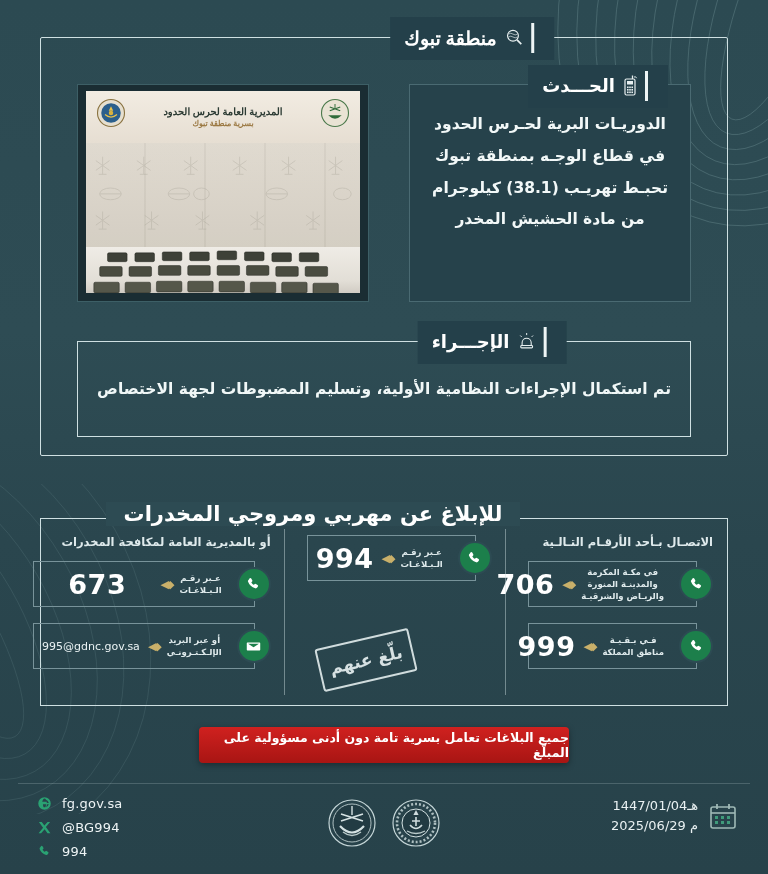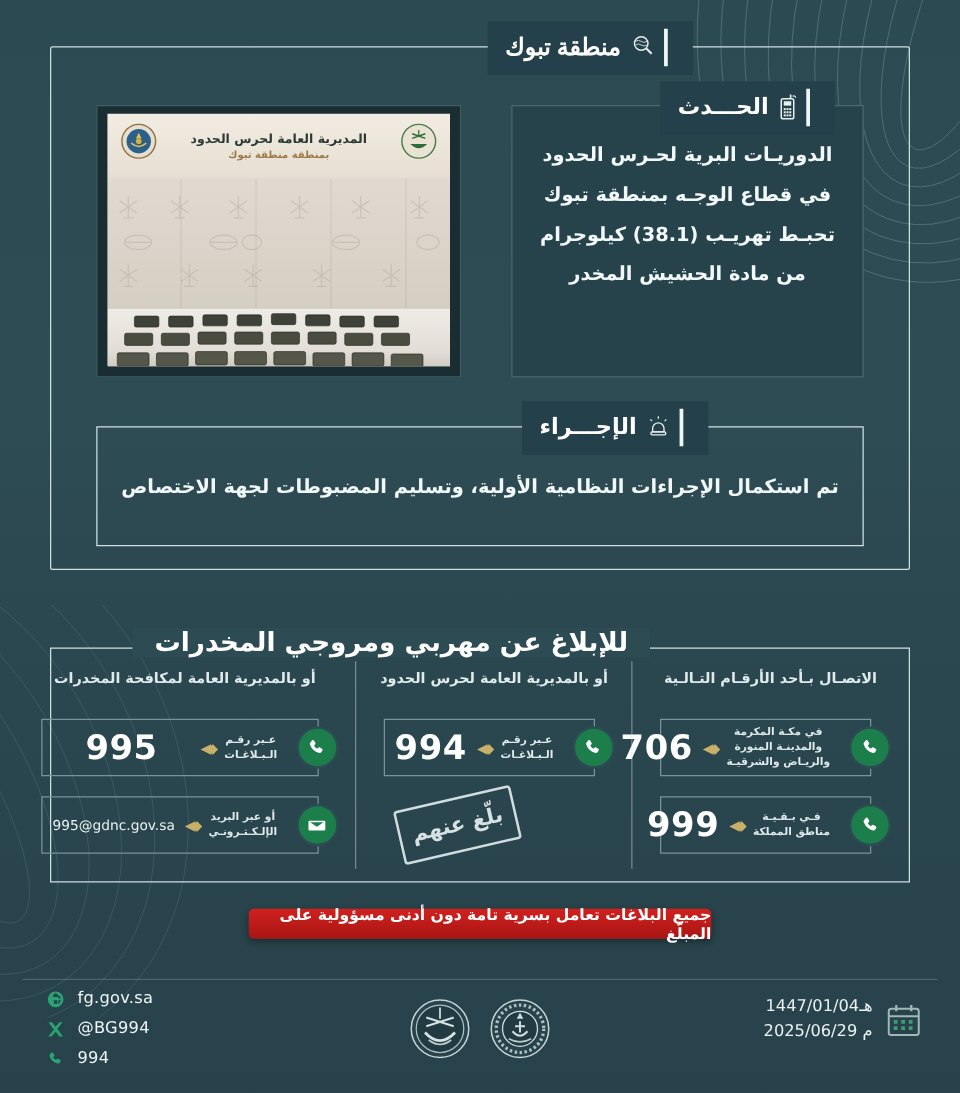--- a/index.html
+++ b/index.html
@@ -92,20 +92,21 @@
   
   .photo-frame {
     position: absolute;
     left: 36px;
     top: 46px;
     width: 292px;
     height: 218px;
     background: #1a2d33;
     border: 1px solid #3d5f66;
     overflow: hidden;
+    font-family: Liberation Serif, serif;
   }
   .photo-inner {
     position: absolute;
     inset: 6px 8px 8px 8px;
     background: linear-gradient(180deg, #d6cfc4 0%, #cfcabf 45%, #c3bfb4 100%);
     overflow: hidden;
   }
   .photo-banner {
     position: relative;
     height: 52px;
@@ -248,23 +249,23 @@
     content: "";
     position: absolute;
     right: 0; top: 10px; bottom: 10px;
     width: 1px;
     background: rgba(207,224,226,.45);
   }
   .rcol-title {
     font-size: 11.5px;
     font-weight: bold;
     color: #dfeaec;
-    text-align: center;
+    text-align: right;
     letter-spacing: .2px;
-    margin-bottom: 26px;
+    margin-bottom: 12px;
     white-space: nowrap;
   }
 
   .num-box {
     position: relative;
     border: 1px solid #78939a;
     height: 46px;
     margin: 0 16px 16px 8px;
     display: flex;
     align-items: center;
@@ -342,21 +343,21 @@
     z-index: 4;
   }
 
   
   .notice {
     position: absolute;
     left: 50%;
     transform: translateX(-50%);
     top: 727px;
     width: 370px;
-    height: 24px;
+    height: 36px;
     background: linear-gradient(180deg, #d0211f 0%, #a81513 100%);
     border-radius: 4px;
     display: flex;
     align-items: center;
     justify-content: center;
     font-size: 12.5px;
     font-weight: bold;
     color: #ffffff;
     direction: rtl;
     box-shadow: 0 2px 6px rgba(0,0,0,.35);
@@ -373,20 +374,21 @@
   
   .footer-left {
     position: absolute;
     right: auto;
     left: 36px;
     top: 791px;
     direction: rtl;
   }
   .f-row {
     display: flex;
+    align-items: center;
     gap: 9px;
     height: 24px;
     direction: ltr;
   }
   .f-ico {
     width: 17px; height: 17px;
     display: flex; align-items: center; justify-content: center;
     flex: 0 0 17px;
   }
   .f-ico svg { width: 15px; height: 15px; fill: #2aa273; }
@@ -483,21 +485,21 @@
             <path d="M12 22 q8 7 16 0" stroke="#e9c24a" stroke-width="1.6" fill="none"></path>
             <circle cx="20" cy="20" r="3" fill="#d9b23d"></circle>
           </svg>
           <svg class="photo-emblem right" viewBox="0 0 40 40">
             <circle cx="20" cy="20" r="18" fill="#e9e3d4" stroke="#4c7a4c" stroke-width="1.5"></circle>
             <path d="M13 12 l14 5 M13 17 l14 -5" stroke="#2f6b3a" stroke-width="1.5" fill="none"></path>
             <path d="M11 23 q9 9 18 0" fill="#2f6b3a"></path>
             <path d="M20 8 v6" stroke="#2f6b3a" stroke-width="1.3"></path>
           </svg>
           <span class="bn-line1">المديرية العامة لحرس الحدود</span>
-          <span class="bn-line2">بمنطقة منطقة تبوك</span>
+          <span class="bn-line2">بسرية منطقة تبوك</span>
         </div>
 
         <div class="photo-wall">
           <svg class="wall-motifs" viewBox="0 0 280 104">
             <g stroke="#9d998c" stroke-width="1" fill="none">
               <g>
                 <path d="M10 18 l14 10 M24 18 l-14 10 M17 14 v18 M13 32 h8"></path>
                 <path d="M52 18 l14 10 M66 18 l-14 10 M59 14 v18 M55 32 h8"></path>
                 <path d="M100 18 l14 10 M114 18 l-14 10 M107 14 v18 M103 32 h8"></path>
                 <path d="M150 18 l14 10 M164 18 l-14 10 M157 14 v18 M153 32 h8"></path>
@@ -635,21 +637,20 @@
                 <path d="M6.6 3.2a1.6 1.6 0 0 1 2.2.5l1.4 2.3a1.6 1.6 0 0 1-.3 2l-1 .9c.6 1.6 2 3 3.6 3.6l.9-1a1.6 1.6 0 0 1 2-.3l2.3 1.4a1.6 1.6 0 0 1 .5 2.2l-1 1.6c-.6.9-1.7 1.3-2.7 1A15 15 0 0 1 4.2 7.9c-.3-1 .1-2.1 1-2.7z"></path>
               </svg>
             </span>
             <span class="nb-label">فـي بـقـيـة
 مناطق المملكة</span>
             <span class="arrows">◆◀</span>
             <span class="nb-number">999</span>
           </div>
         </div>
         <div class="rcol">
-          <div class="rcol-title">أو بالمديرية العامة لحرس الحدود</div>
           <div class="num-box">
             <span class="circ">
               <svg viewBox="0 0 24 24">
                 <path d="M6.6 3.2a1.6 1.6 0 0 1 2.2.5l1.4 2.3a1.6 1.6 0 0 1-.3 2l-1 .9c.6 1.6 2 3 3.6 3.6l.9-1a1.6 1.6 0 0 1 2-.3l2.3 1.4a1.6 1.6 0 0 1 .5 2.2l-1 1.6c-.6.9-1.7 1.3-2.7 1A15 15 0 0 1 4.2 7.9c-.3-1 .1-2.1 1-2.7z"></path>
               </svg>
             </span>
             <span class="nb-label">عـبر رقـم
 الـبـلاغـات</span>
             <span class="arrows">◆◀</span>
             <span class="nb-number">994</span>
@@ -659,21 +660,21 @@
           <div class="rcol-title">أو بالمديرية العامة لمكافحة المخدرات</div>
           <div class="num-box">
             <span class="circ">
               <svg viewBox="0 0 24 24">
                 <path d="M6.6 3.2a1.6 1.6 0 0 1 2.2.5l1.4 2.3a1.6 1.6 0 0 1-.3 2l-1 .9c.6 1.6 2 3 3.6 3.6l.9-1a1.6 1.6 0 0 1 2-.3l2.3 1.4a1.6 1.6 0 0 1 .5 2.2l-1 1.6c-.6.9-1.7 1.3-2.7 1A15 15 0 0 1 4.2 7.9c-.3-1 .1-2.1 1-2.7z"></path>
               </svg>
             </span>
             <span class="nb-label">عـبر رقـم
 الـبـلاغـات</span>
             <span class="arrows">◆◀</span>
-            <span class="nb-number">995</span>
+            <span class="nb-number">673</span>
           </div>
           <div class="num-box">
             <span class="circ">
               <svg viewBox="0 0 24 24">
                 <path d="M3.5 6.5h17c.6 0 1 .4 1 1v9c0 .6-.4 1-1 1h-17c-.6 0-1-.4-1-1v-9c0-.6.4-1 1-1zm.9 1.7 7.6 5 7.6-5z"></path>
               </svg>
             </span>
             <span class="nb-label">أو عبر البريد
 الإلـكـتـرونـي</span>
             <span class="arrows">◆◀</span>

